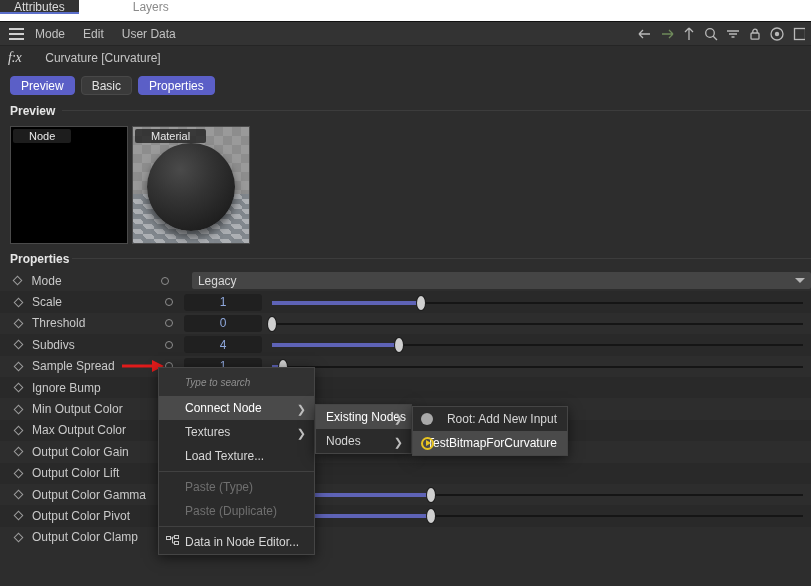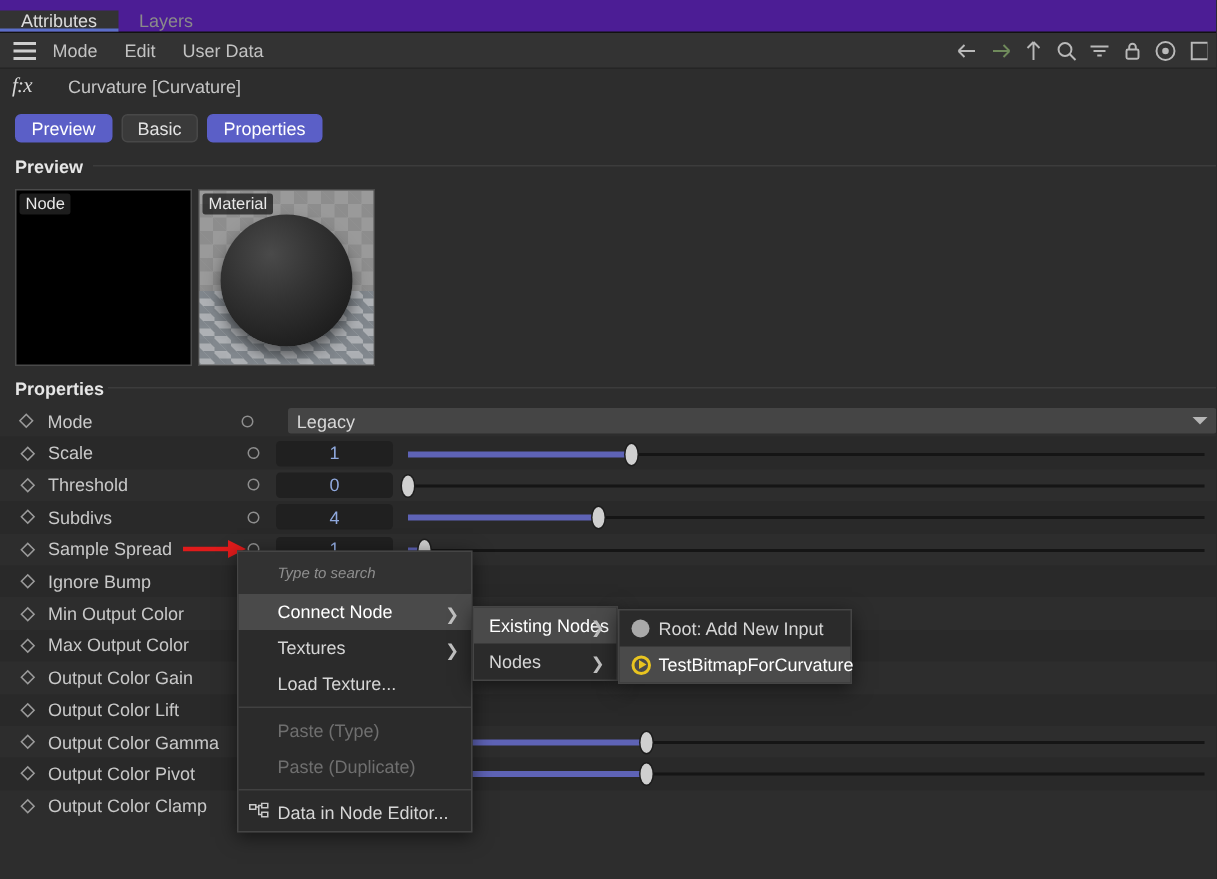--- a/index.html
+++ b/index.html
@@ -14,23 +14,23 @@
     background: #2d2d2d;
     overflow: hidden;
     color: #c8c8c8;
     font-size: 12px;
     -webkit-font-smoothing: antialiased;
   }
 
   
   .tabbar {
     position: absolute; left: 0; top: 0; width: 811px; height: 22px;
-    background: #4c1d95;
+    background: #ffffff;
     border-bottom: 1px solid #111;
-    display: flex; align-items: flex-end;
+    display: flex; align-items: flex-start; gap: 40px;
   }
   .tabbar .tab {
     display: flex; align-items: center;
     padding: 0 14px;
     font-size: 12px;
     color: #8a8a8a;
     position: relative;
   }
   .tabbar .tab.active {
     background: #333333;
@@ -128,21 +128,21 @@
   }
   .mat-thumb .sphere {
     position: absolute; left: 50%; top: 52%; transform: translate(-50%,-50%);
     width: 88px; height: 88px; border-radius: 50%;
     background: radial-gradient(circle at 38% 30%, #4a4a4a 0%, #333333 38%, #222222 70%, #141414 100%);
     box-shadow: 0 6px 10px rgba(0,0,0,.5);
   }
   .thumb .tlabel {
     position: absolute; left: 2px; top: 2px;
     background: rgba(35,35,35,.82);
-    color: #e8e8e8; font-size: 11px; padding: 1px 4px; border-radius: 2px;
+    color: #e8e8e8; font-size: 11px; padding: 1px 16px; border-radius: 2px;
   }
 
   
   .proprows { position: absolute; left: 0; top: 270px; width: 811px; }
   .prow {
     position: relative; height: 21.4px;
     display: flex; align-items: center;
   }
   .prow:nth-child(odd) { background: #2d2d2d; }
   .prow:nth-child(even) { background: #292929; }
@@ -247,21 +247,21 @@
     display: block; width: 0; height: 0;
     border-left: 5px solid #e8c420;
     border-top: 3.5px solid transparent; border-bottom: 3.5px solid transparent;
     margin-left: 2px;
   }
 
   #menu1 { left: 158px; top: 367px; width: 157px; }
   #menu2 { left: 315px; top: 404px; width: 97px; }
   #menu3 { left: 412px; top: 406px; width: 156px; }
   #menu2 .mrow, #menu3 .mrow { padding-left: 10px; }
-  #menu3 .mrow { padding-left: 26px; }
+  #menu3 .mrow { padding-left: 26px; justify-content: flex-end; }
 </style>
 </head>
 <body>
 
 <div id="app">
 
   <div class="tabbar">
     <div class="tab active">
       <span>Attributes</span>
     </div>

